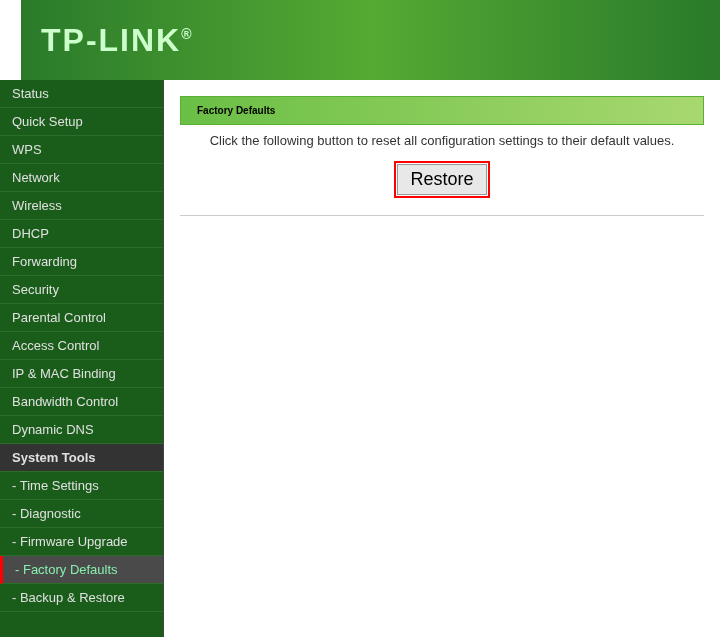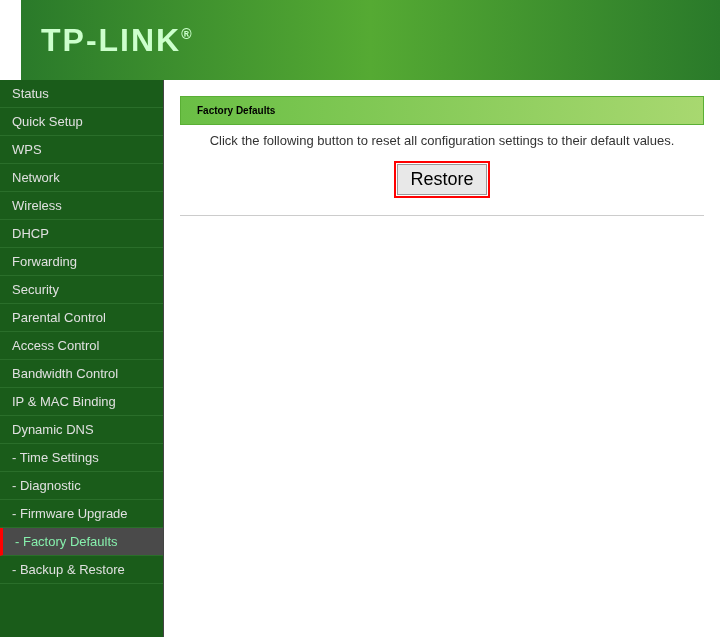--- a/index.html
+++ b/index.html
@@ -127,23 +127,24 @@
   <div class="sidebar-item">Status</div>
       <div class="sidebar-item">Quick Setup</div>
       <div class="sidebar-item">WPS</div>
       <div class="sidebar-item">Network</div>
       <div class="sidebar-item">Wireless</div>
       <div class="sidebar-item">DHCP</div>
       <div class="sidebar-item">Forwarding</div>
       <div class="sidebar-item">Security</div>
       <div class="sidebar-item">Parental Control</div>
       <div class="sidebar-item">Access Control</div>
+      <div class="sidebar-item">IP &amp; MAC Binding</div>
       <div class="sidebar-item">Bandwidth Control</div>
-      <div class="sidebar-item">IP &amp; MAC Binding</div>
       <div class="sidebar-item">Dynamic DNS</div>
+      <div class="sidebar-item section-header">System Tools</div>
       <div class="sidebar-item">- Time Settings</div>
       <div class="sidebar-item">- Diagnostic</div>
       <div class="sidebar-item">- Firmware Upgrade</div>
       <div class="sidebar-item active-selected">- Factory Defaults</div>
       <div class="sidebar-item">- Backup &amp; Restore</div>
     </div>
 
   <div id="main">
     <div id="page-header">
       <h2>Factory Defaults</h2>

